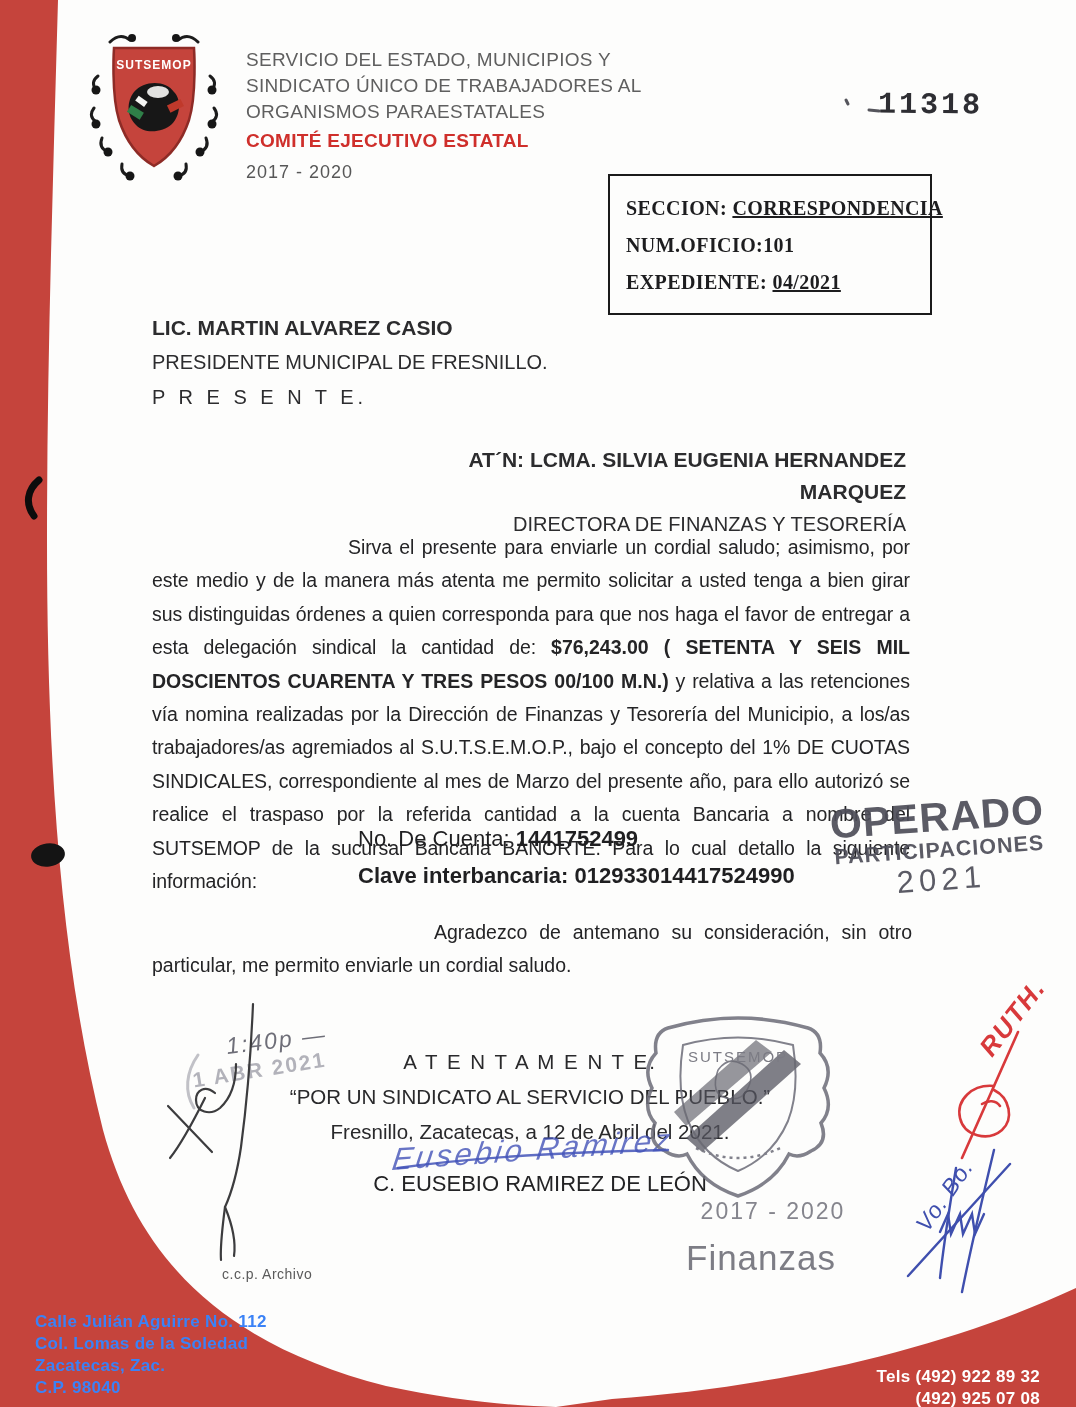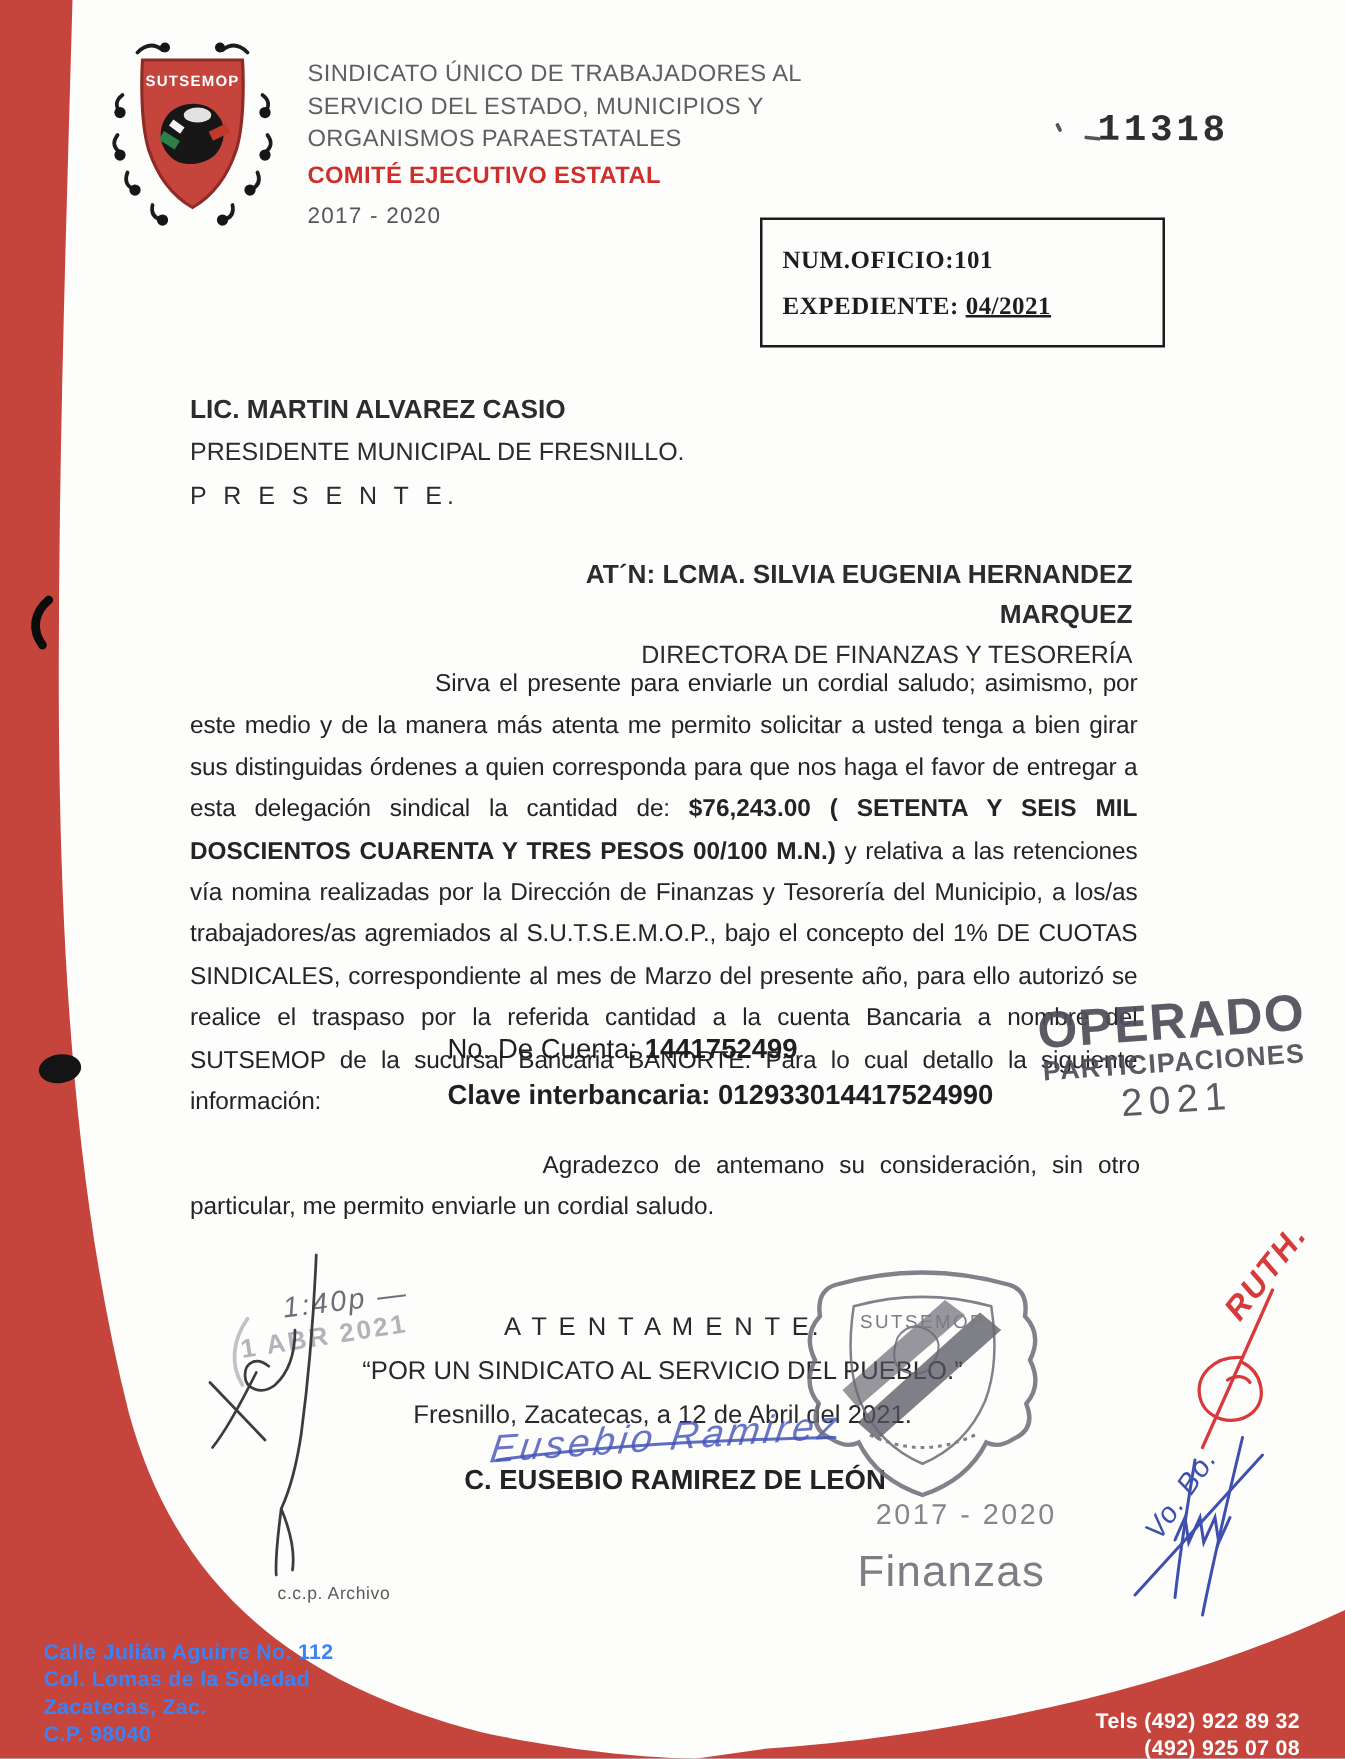--- a/index.html
+++ b/index.html
@@ -54,21 +54,21 @@
     color:#4e4e59; text-align:center; opacity:.92;}
   .operado .o1{font-size:41px; font-weight:800; letter-spacing:1px; line-height:40px;}
   .operado .o2{font-size:21.5px; font-weight:600; letter-spacing:1px; line-height:26px;}
   .operado .o3{font-size:31px; letter-spacing:5px; line-height:34px; font-weight:400;}
 
   
   .closing{left:180px; top:1044px; width:700px; text-align:center;
     font-size:20.5px; line-height:35px; color:#29292b;}
   .closing .aten{letter-spacing:2px;}
   .signer{left:240px; top:1168px; width:600px; text-align:center; color:#232325;}
-  .signer .name{font-weight:bold; font-size:22px; line-height:32px;}
+  .signer .name{font-weight:normal; font-size:22px; line-height:32px;}
   .signer .title{font-size:21px; line-height:32px;}
   .sig-blue-text{left:392px; top:1132px; font-size:31px; color:#4353b8;
     font-style:italic; transform:rotate(-4deg) skewX(-12deg); opacity:.8;
     letter-spacing:3px; white-space:nowrap;}
 
   .stamp-period{left:688px; top:1198px; width:170px; text-align:center;
     color:#85858d; font-size:23px; letter-spacing:2px;}
   .stamp-city{left:686px; top:1238px; color:#7d7d85; font-size:35px; letter-spacing:1px;}
 
   .received-time{left:226px; top:1027px; color:#6e6e78; font-size:23px;
@@ -132,30 +132,31 @@
          C52,126 39,112 31,88 C23,62 26,16 26,16 Z" fill="#c5443c" stroke="#8e2b26" stroke-width="2.5"></path>
     <text x="66" y="37" text-anchor="middle" font-size="12" font-weight="bold" fill="#ffffff" letter-spacing="1" font-family="Liberation Sans, sans-serif">SUTSEMOP</text>
     <path d="M46,60 C56,48 78,48 86,60 C94,68 92,84 84,92 C74,101 56,102 48,93 C38,83 39,69 46,60 Z" fill="#171717"></path>
     <ellipse cx="70" cy="60" rx="11" ry="6" fill="#f4f4f2" opacity=".92"></ellipse>
     <rect x="40" y="76" width="15" height="8" fill="#2f8048" transform="rotate(32 47 80)"></rect>
     <rect x="48" y="66" width="11" height="6" fill="#f4f4f2" transform="rotate(36 53 69)"></rect>
     <rect x="80" y="70" width="15" height="8" fill="#c0392b" transform="rotate(-26 87 74)"></rect>
   </svg>
 
   <div class="abs org-block">
+    <div class="org-line">SERVICIO DEL ESTADO, MUNICIPIOS Y</div>
     <div class="org-line">SINDICATO ÚNICO DE TRABAJADORES AL</div>
-    <div class="org-line">SERVICIO DEL ESTADO, MUNICIPIOS Y</div>
     <div class="org-line">ORGANISMOS PARAESTATALES</div>
     <div class="committee">COMITÉ EJECUTIVO ESTATAL</div>
     <div class="period">2017 - 2020</div>
   </div>
 
   <div class="abs folio">11318</div>
 
   <div class="abs refbox">
+    <div><span>SECCION: </span><span class="u">CORRESPONDENCIA</span></div>
     <div>NUM.OFICIO:101</div>
     <div><span>EXPEDIENTE: </span><span class="u">04/2021</span></div>
   </div>
 
   <div class="abs recipient">
     <div class="name">LIC. MARTIN ALVAREZ CASIO</div>
     <div>PRESIDENTE MUNICIPAL DE FRESNILLO.</div>
     <div class="salut">P R E S E N T E.</div>
   </div>
 

